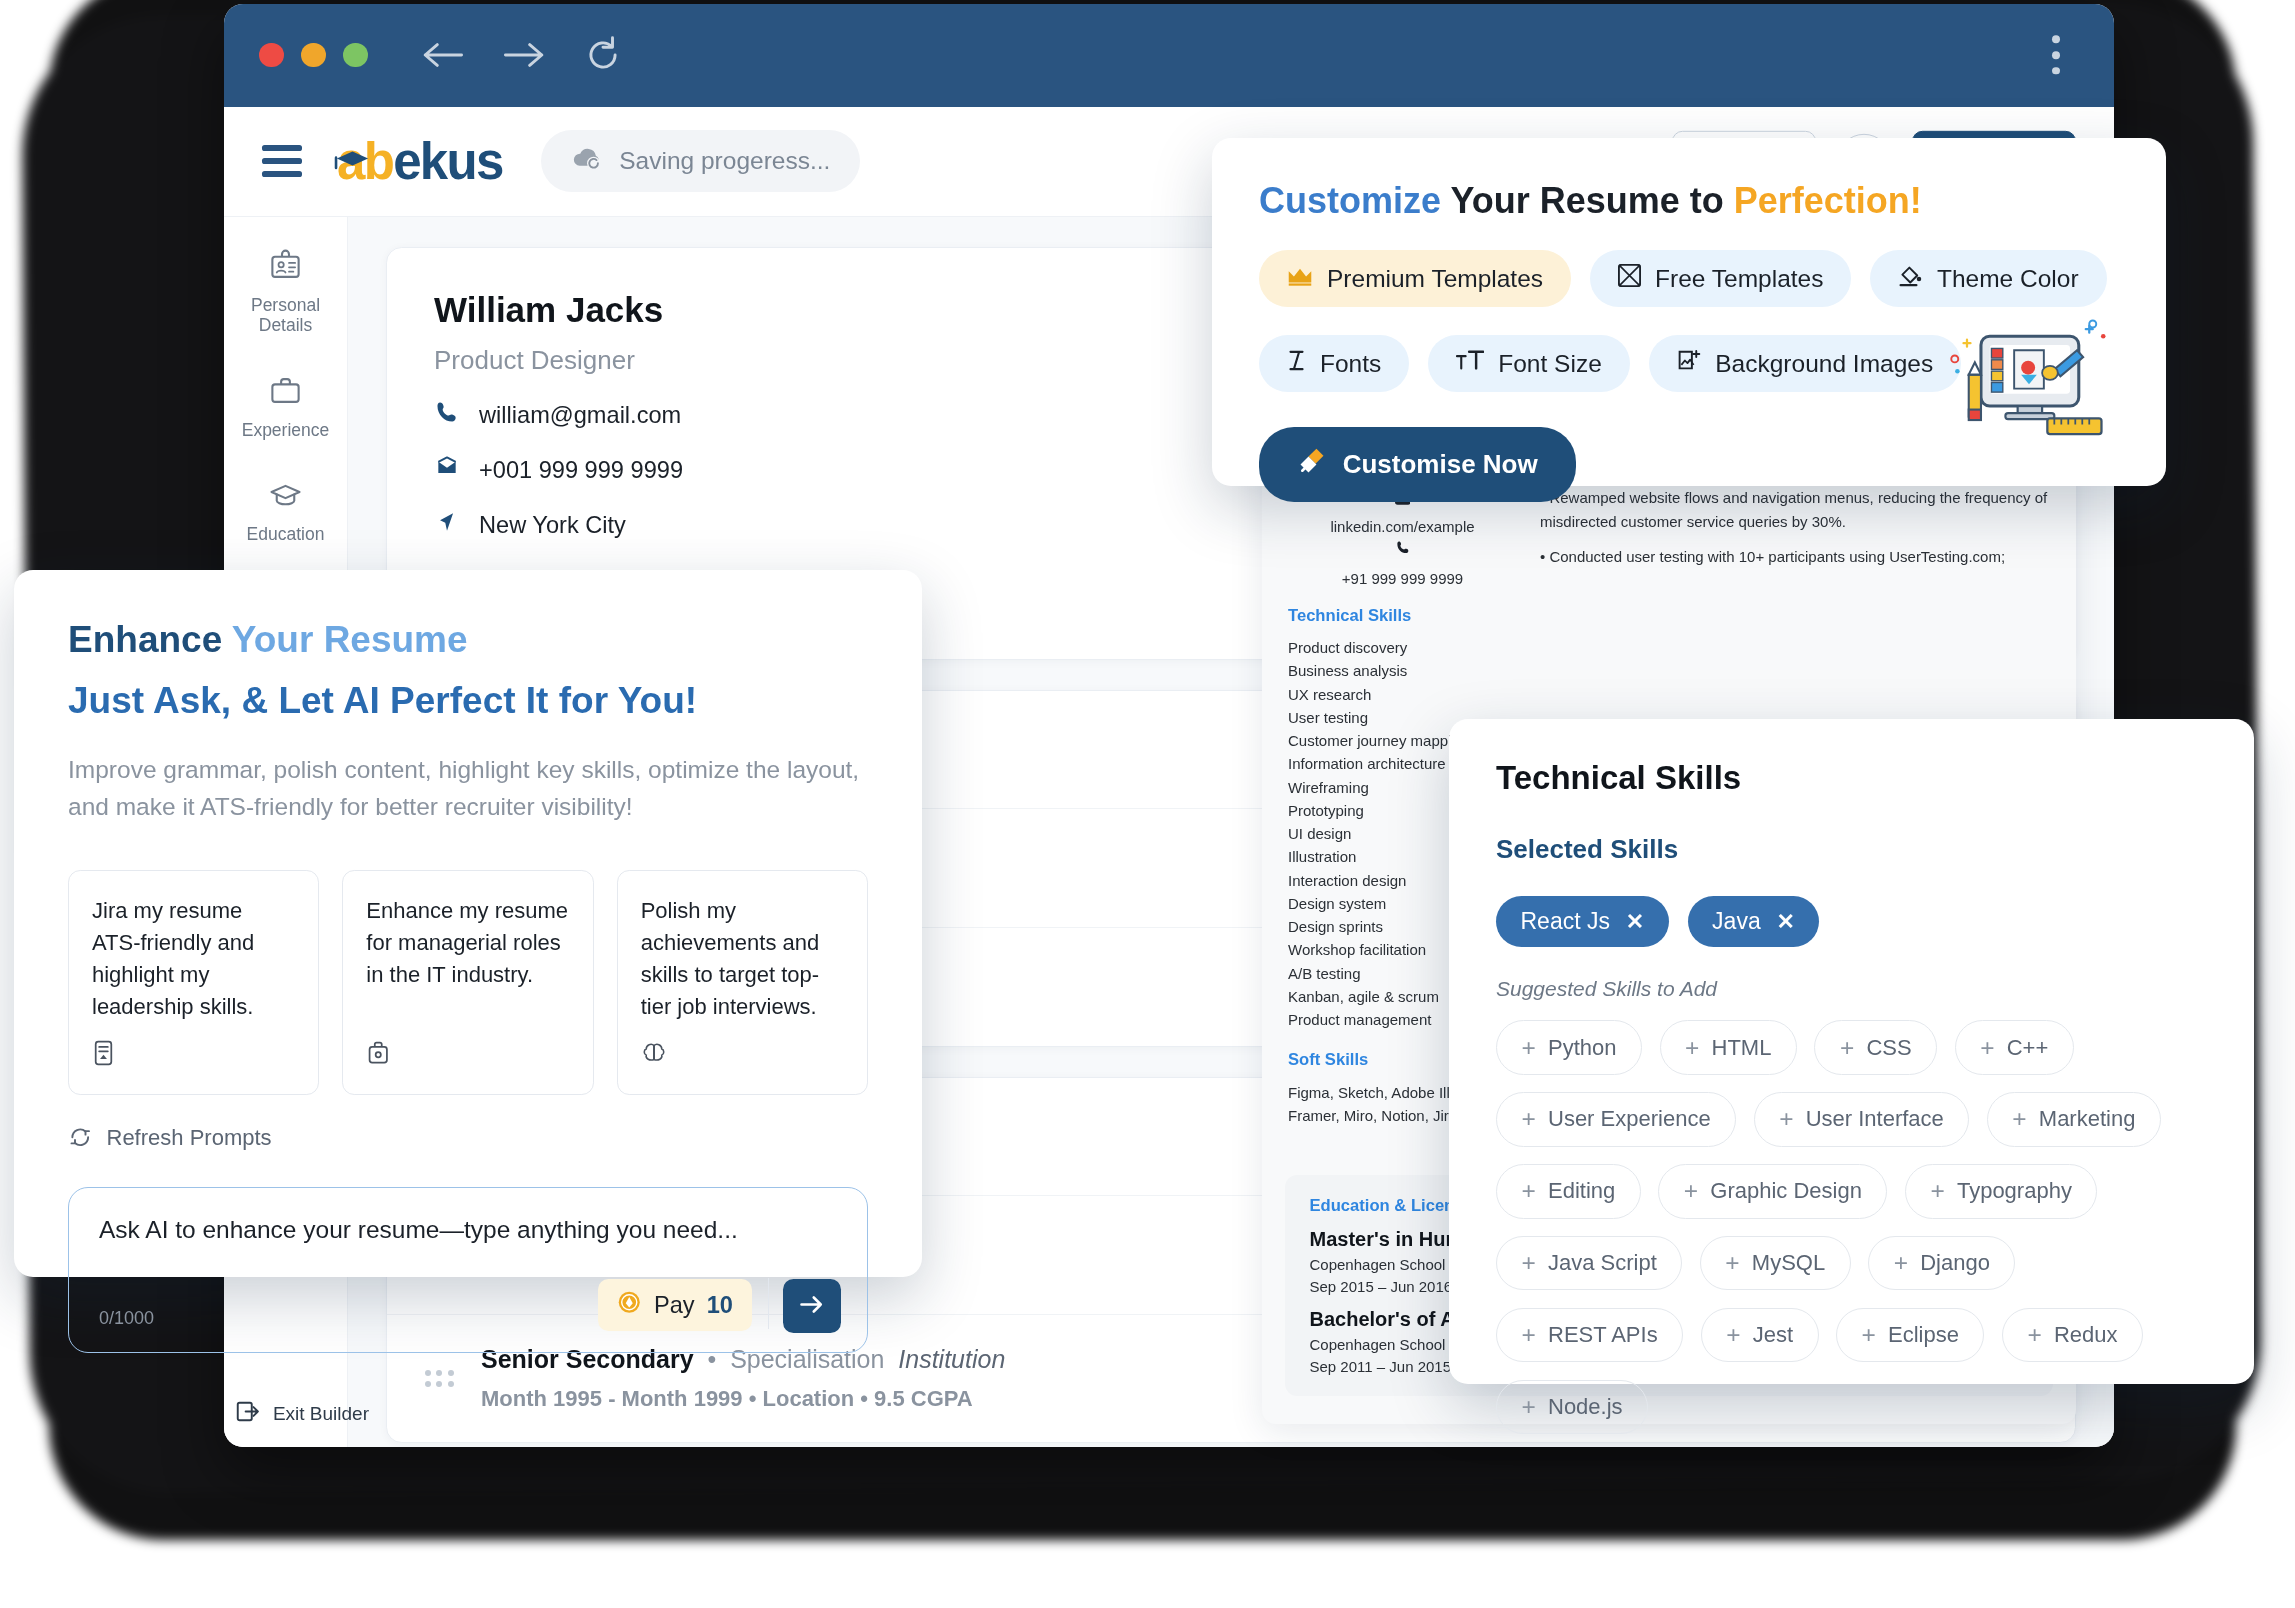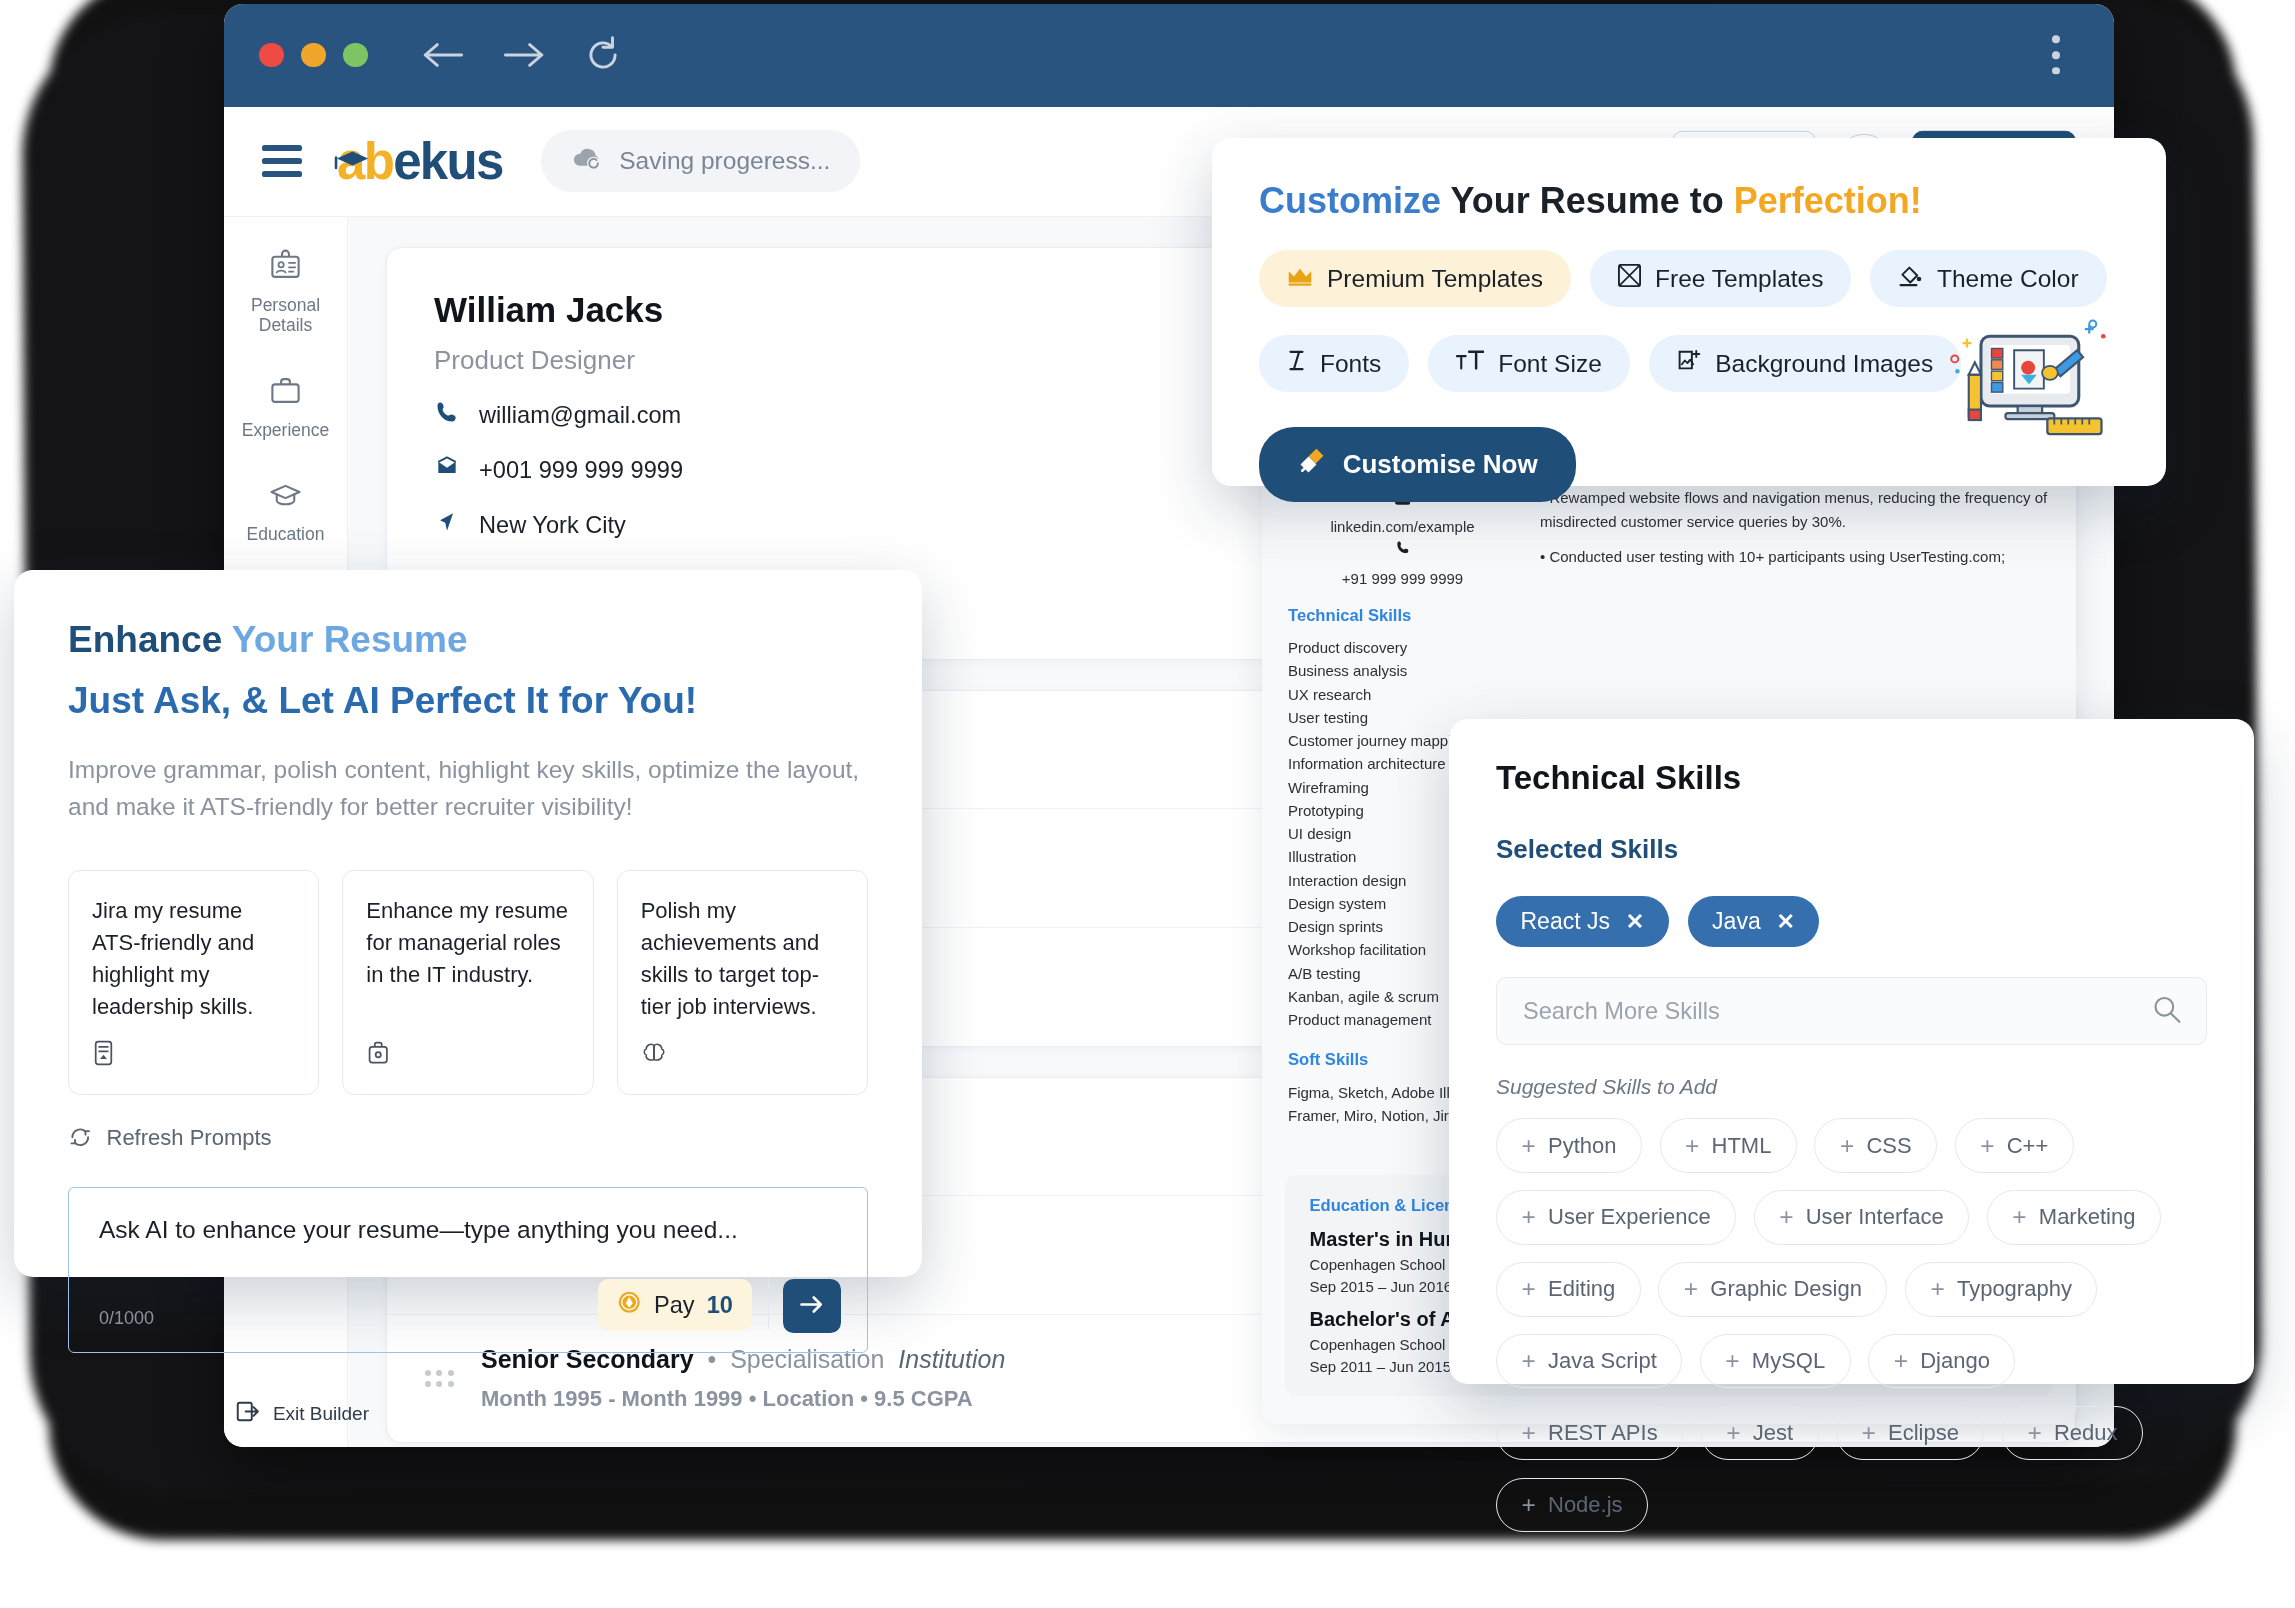--- a/index.html
+++ b/index.html
@@ -173,21 +173,21 @@
   #en-t1 .lt{ color:#6ea8e2; }
   #en-t2{ font-size:37px; font-weight:bold; color:#2a6bb0; margin-top:19px; }
   #en-desc{ font-size:24.5px; color:#8a939f; line-height:1.5; margin-top:30px; }
   #en-prompts{ display:flex; gap:23px; margin-top:44px; }
   .prompt{ flex:1; border:0.9px solid #e5e9ef; border-radius:12.2px; padding:24.5px 23px 19px;
            font-size:22px; color:#1b2129; line-height:1.45; min-height:143px;
            display:flex; flex-direction:column; justify-content:space-between; cursor:pointer; }
   .prompt .pico{ margin-top:17.5px; color:#4a535f; }
   #en-refresh{ display:flex; gap:14px; margin-top:30px;
                font-size:22px; color:#5b6573; cursor:pointer; }
-  #en-input{ margin-top:31.5px; border:1.3px solid #9cc2e8; border-radius:6px;
+  #en-input{ margin-top:31.5px; border:1.3px solid #9cc2e8; border-radius:20px;
              height:166px; position:relative; padding:28px 30px; }
   #en-ph{ font-size:24.5px; color:#1b2129; }
   #en-count{ position:absolute; left:30px; bottom:23px; font-size:18px; color:#8a939f; }
   #en-pay{ position:absolute; right:115px; bottom:21px; background:#fdf4dd;
            border-radius:10.5px; padding:10.5px 19px; display:flex; align-items:center; gap:12.2px;
            font-size:23.6px; color:#1b2129; cursor:pointer; }
   #en-pay .num{ color:#1f4e79; font-weight:bold;text-align:right; }
   #en-send{ position:absolute; right:26px; bottom:19px; width:58px; height:54px;
             background:#1f4e79; border-radius:10.5px; display:flex; align-items:center;
             justify-content:center; cursor:pointer; }
@@ -837,29 +837,20 @@
     <div class="sel-chip">
       <span>React Js</span>
       <span class="x">✕</span>
     </div>
     <div class="sel-chip">
       <span>Java</span>
       <span class="x">✕</span>
     </div>
   </div>
 
-  <div id="ts-search">
-    <span class="ph">Search More Skills</span>
-    <span class="mag">
-      <svg width="30" height="30" viewBox="0 0 34 34">
-          <circle cx="14" cy="14" r="10" stroke="#8a939f" stroke-width="2.4" fill="none"></circle>
-          <path d="M22 22l9 9" stroke="#8a939f" stroke-width="2.4" stroke-linecap="round"></path>
-        </svg>
-    </span>
-  </div>
 
   <div id="ts-sugg-h">Suggested Skills to Add</div>
   <div id="ts-sugg">
       <div class="sugg">
         <span class="plus">+</span>
         <span>Python</span>
       </div>
       <div class="sugg">
         <span class="plus">+</span>
         <span>HTML</span>

